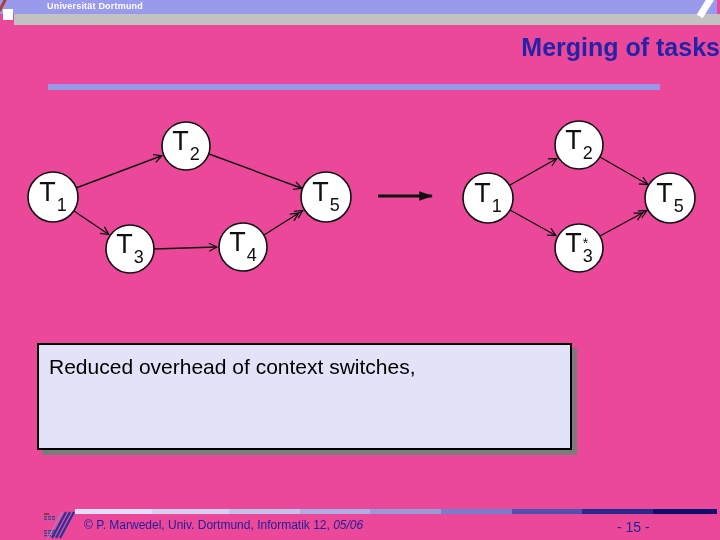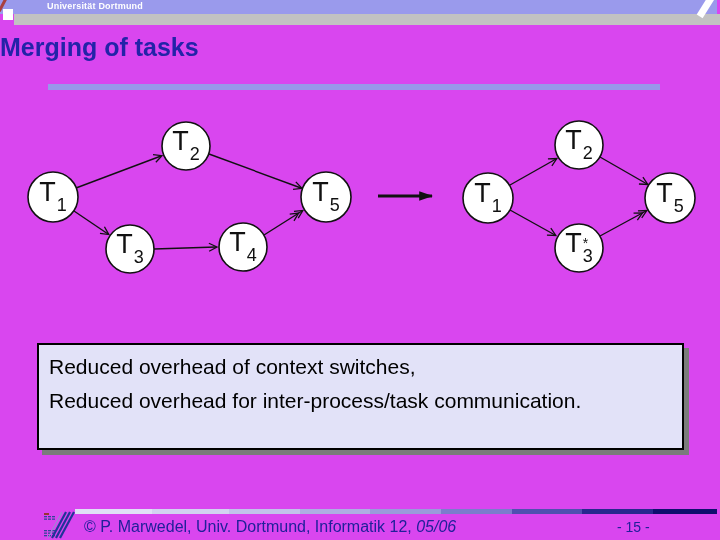--- a/index.html
+++ b/index.html
@@ -1,55 +1,55 @@
 <!DOCTYPE html>
 <html><head>
 <meta charset="utf-8">
 <style>
   * { margin:0; padding:0; box-sizing:border-box; }
   html,body { width:720px; height:540px; background:#fff; font-family:"Liberation Sans", sans-serif; }
-  .slide { position:relative; width:720px; height:540px; background:#d946ef; overflow:hidden; }
+  .slide { position:relative; width:720px; height:540px; background:#ec4899; overflow:hidden; }
 
   
   .topbar  { position:absolute; top:0; left:0; width:717px; height:14px; background:#9A9AEC; }
   .graybar { position:absolute; top:14px; left:14px; width:706px; height:11px; background:#C2C2C2; }
   .org-name { position:absolute; top:1px; left:47px; font-size:9px; font-weight:bold; color:#ffffff; letter-spacing:0.2px; }
   .corner-red   { position:absolute; top:-2px; left:1px; width:3px; height:14px; background:#A84040; transform:rotate(28deg); }
   .corner-sq    { position:absolute; top:9px; left:3px; width:10px; height:11px; background:#ffffff; }
   .corner-notch { position:absolute; top:-4px; left:702px; width:7px; height:22px; background:#ffffff; transform:rotate(32deg); }
 
   
-  .title { position:absolute; top:33px; left:0; width:720px; text-align:left;
+  .title { position:absolute; top:33px; left:0; width:720px; text-align:right;
            font-size:25px; font-weight:bold; color:#2323A8; }
   .rule  { position:absolute; top:84px; left:48px; width:612px; height:6px; background:#9898EA; }
 
   
   .graph-svg { position:absolute; top:105px; left:0; width:720px; height:190px; }
   .nlabel { position:absolute; display:flex; align-items:flex-start; transform:translate(-50%,-52%);
             color:#111; }
   .nmain  { font-size:27px; line-height:1; }
   .nstack { display:flex; flex-direction:column; align-items:flex-start; justify-content:flex-end;
             height:34px; margin-left:1px; }
   .nsup   { font-size:14px; line-height:0.75; }
   .nsub   { font-size:18px; line-height:0.85; }
 
   
-  .infobox { position:absolute; left:37px; top:343px; width:647px; height:107px;
+  .infobox { position:absolute; left:37px; top:343px; width:535px; height:107px;
              background:#E2E2F8; border:2px solid #000; box-shadow:5px 5px 0 0 #7B7B7B;
              padding:5px 10px 0 10px; }
   .infoline { font-size:21px; line-height:34px; color:#000; white-space:nowrap; }
 
   
   .fgrad { position:absolute; left:75px; top:509px; width:642px; height:5px;
            background:linear-gradient(90deg,
              #E0E0F6 0%, #E0E0F6 12%, #D2D2F0 12%, #D2D2F0 24%, #C2C2EA 24%, #C2C2EA 35%,
              #AEAEE2 35%, #AEAEE2 46%, #9A9ADA 46%, #9A9ADA 57%, #7C7CCC 57%, #7C7CCC 68%,
              #5050B0 68%, #5050B0 79%, #28288E 79%, #28288E 90%, #0E0E6E 90%, #0E0E6E 100%); }
   .flogo { position:absolute; left:42px; top:510px; width:36px; height:30px; }
-  .fcopy { position:absolute; left:84px; top:518px; font-size:16px; color:#20209A; white-space:nowrap; }
+  .fcopy { position:absolute; left:84px; top:518px; font-size:12px; color:#20209A; white-space:nowrap; }
   .fcopy .dt { font-style:italic; }
   .fpage { position:absolute; left:585px; top:519px; font-size:14px; color:#20209A;margin-left:32px; }
 </style>
 </head>
 <body>
 
 <div class="slide">
 
   <div class="topbar"></div>
   <div class="graybar"></div>
@@ -168,21 +168,20 @@
   <div class="nlabel" style="left:670px; top:198px;">
     <span class="nmain">T</span>
     <span class="nstack">
       <span class="nsup"></span>
       <span class="nsub">5</span>
     </span>
   </div>
 
   <div class="infobox">
     <div class="infoline">Reduced overhead of context switches,</div>
-    <div class="infoline">Reduced overhead for inter-process/task communication.</div>
   </div>
 
   <div class="fgrad"></div>
   <svg class="flogo" viewBox="0 0 36 30" xmlns="http://www.w3.org/2000/svg">
     <g fill="#334499">
       <rect x="2" y="3" width="5" height="2" fill="#993333"></rect>
       <rect x="2" y="6" width="3" height="1.3"></rect>
         <rect x="6" y="6" width="3" height="1.3"></rect>
         <rect x="10" y="6" width="3" height="1.3"></rect>
       <rect x="2" y="8.5" width="3" height="1.3"></rect>

